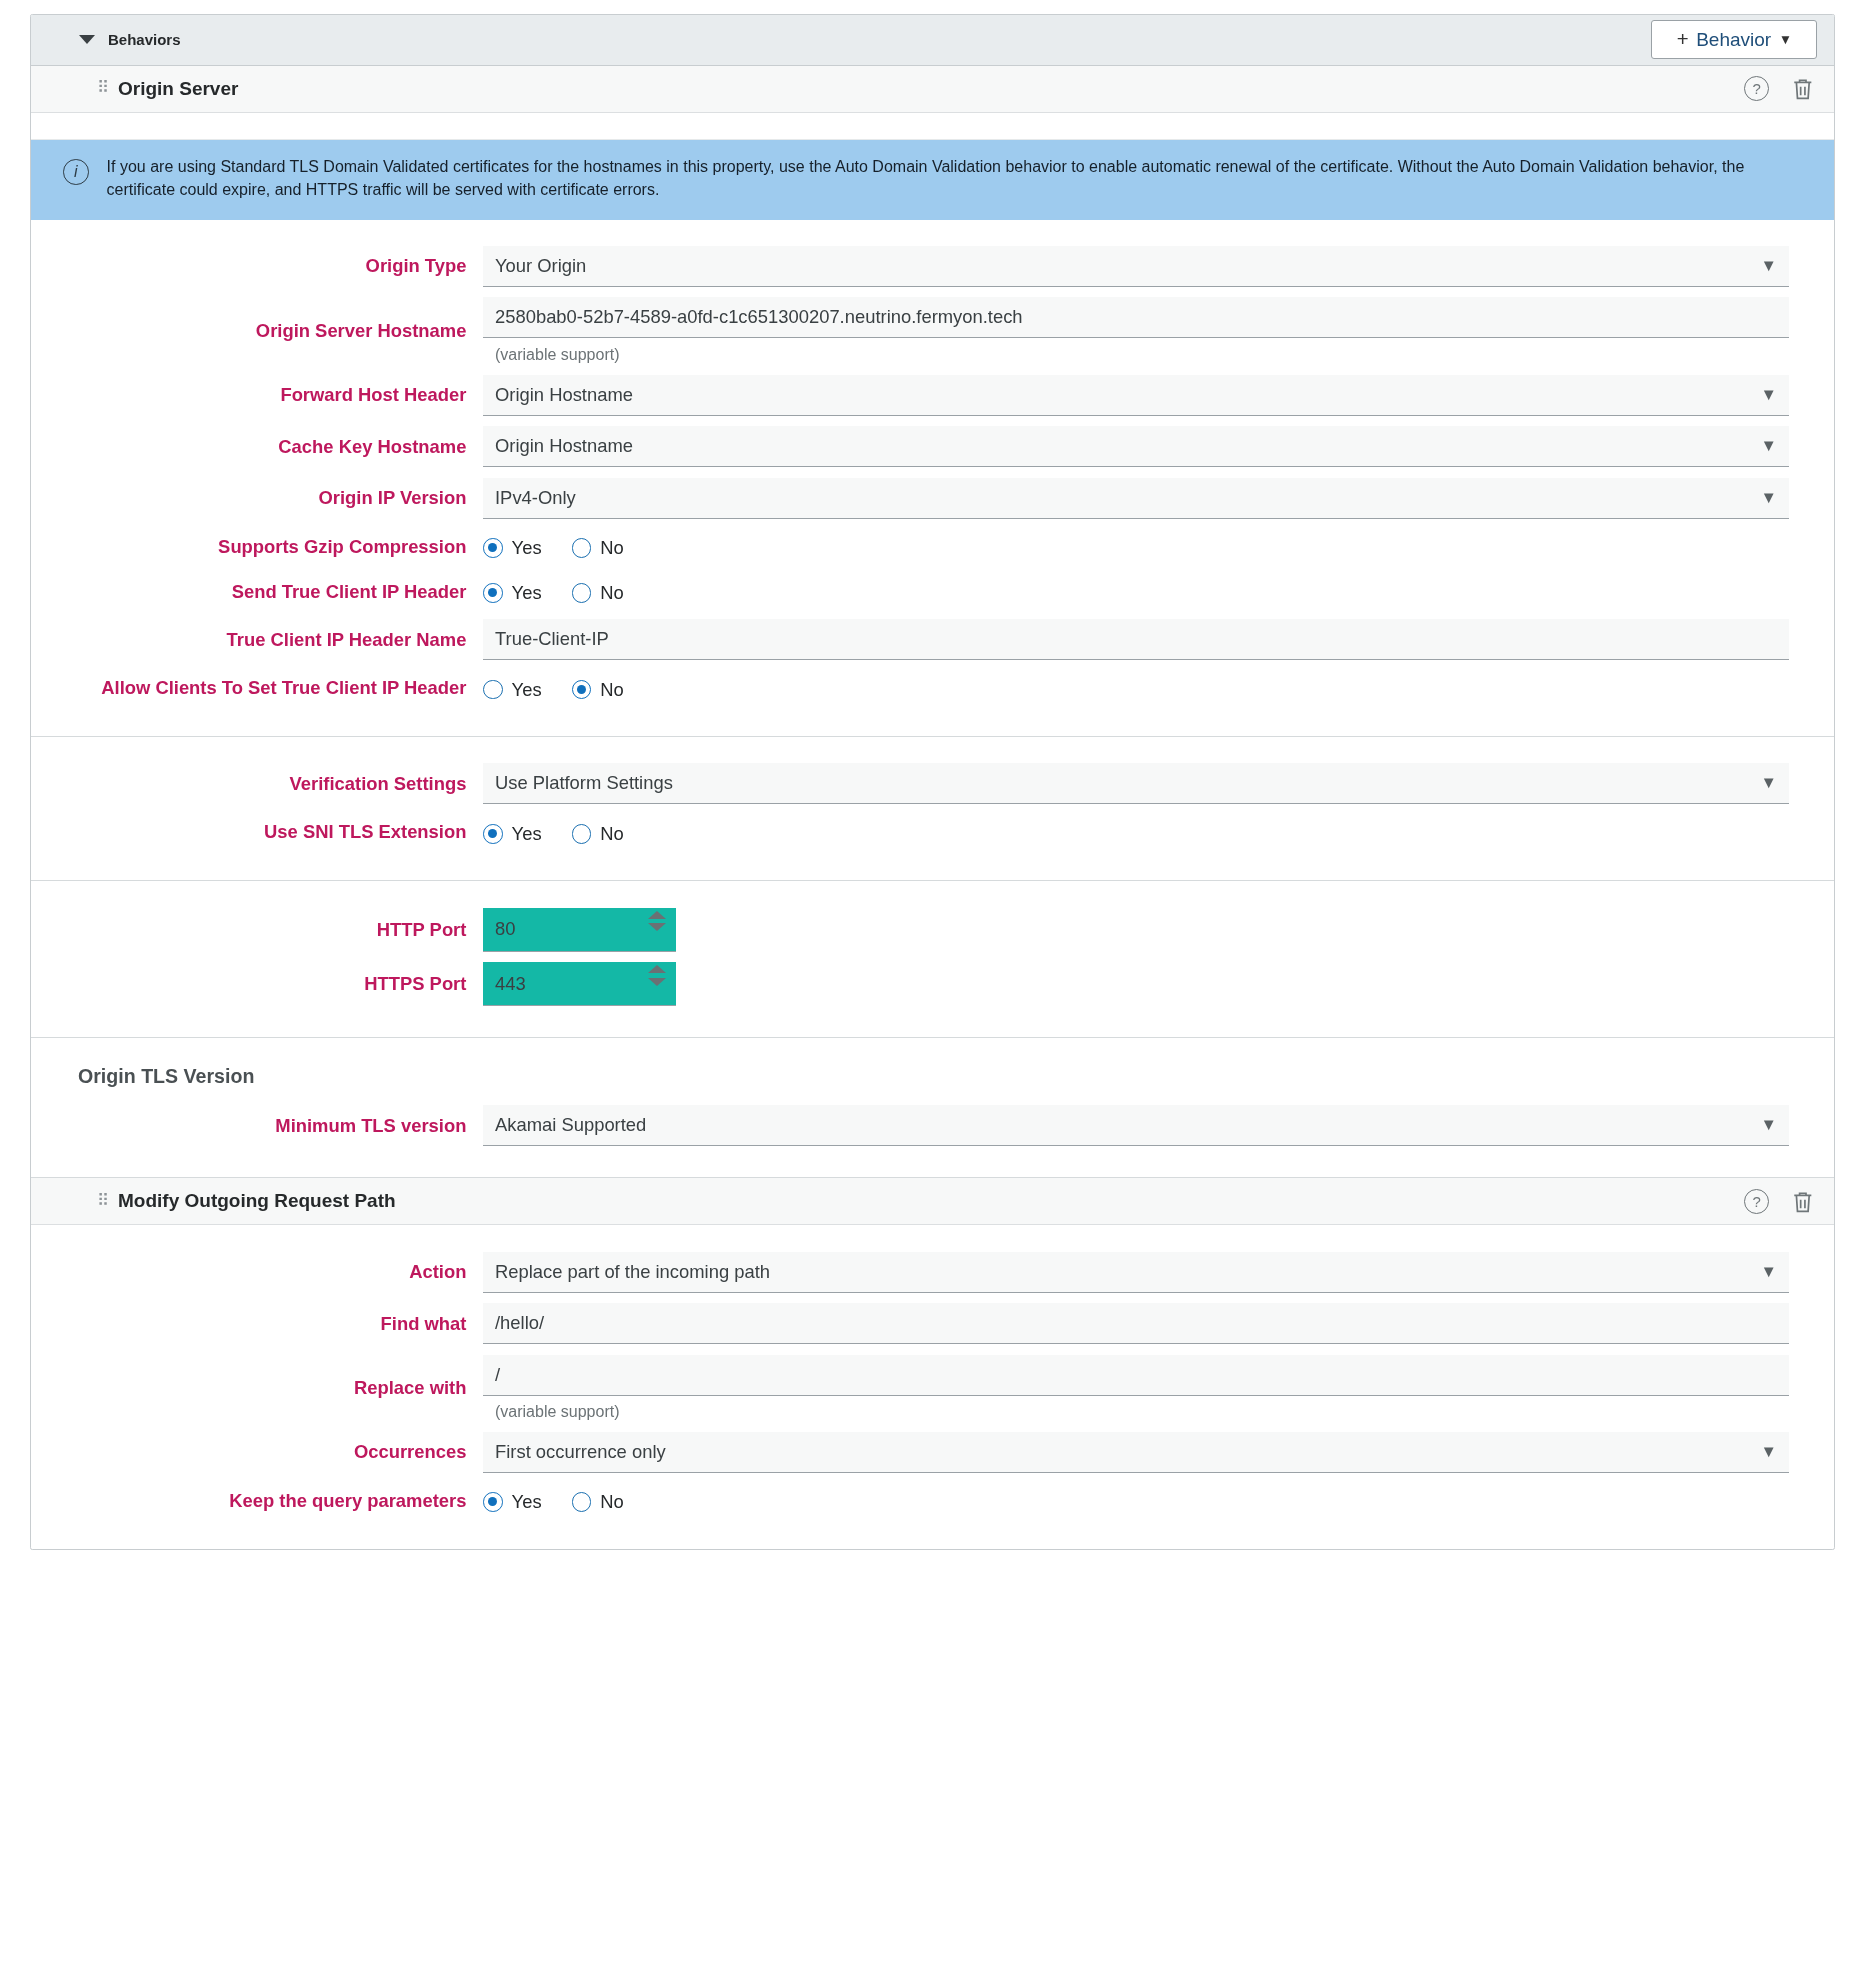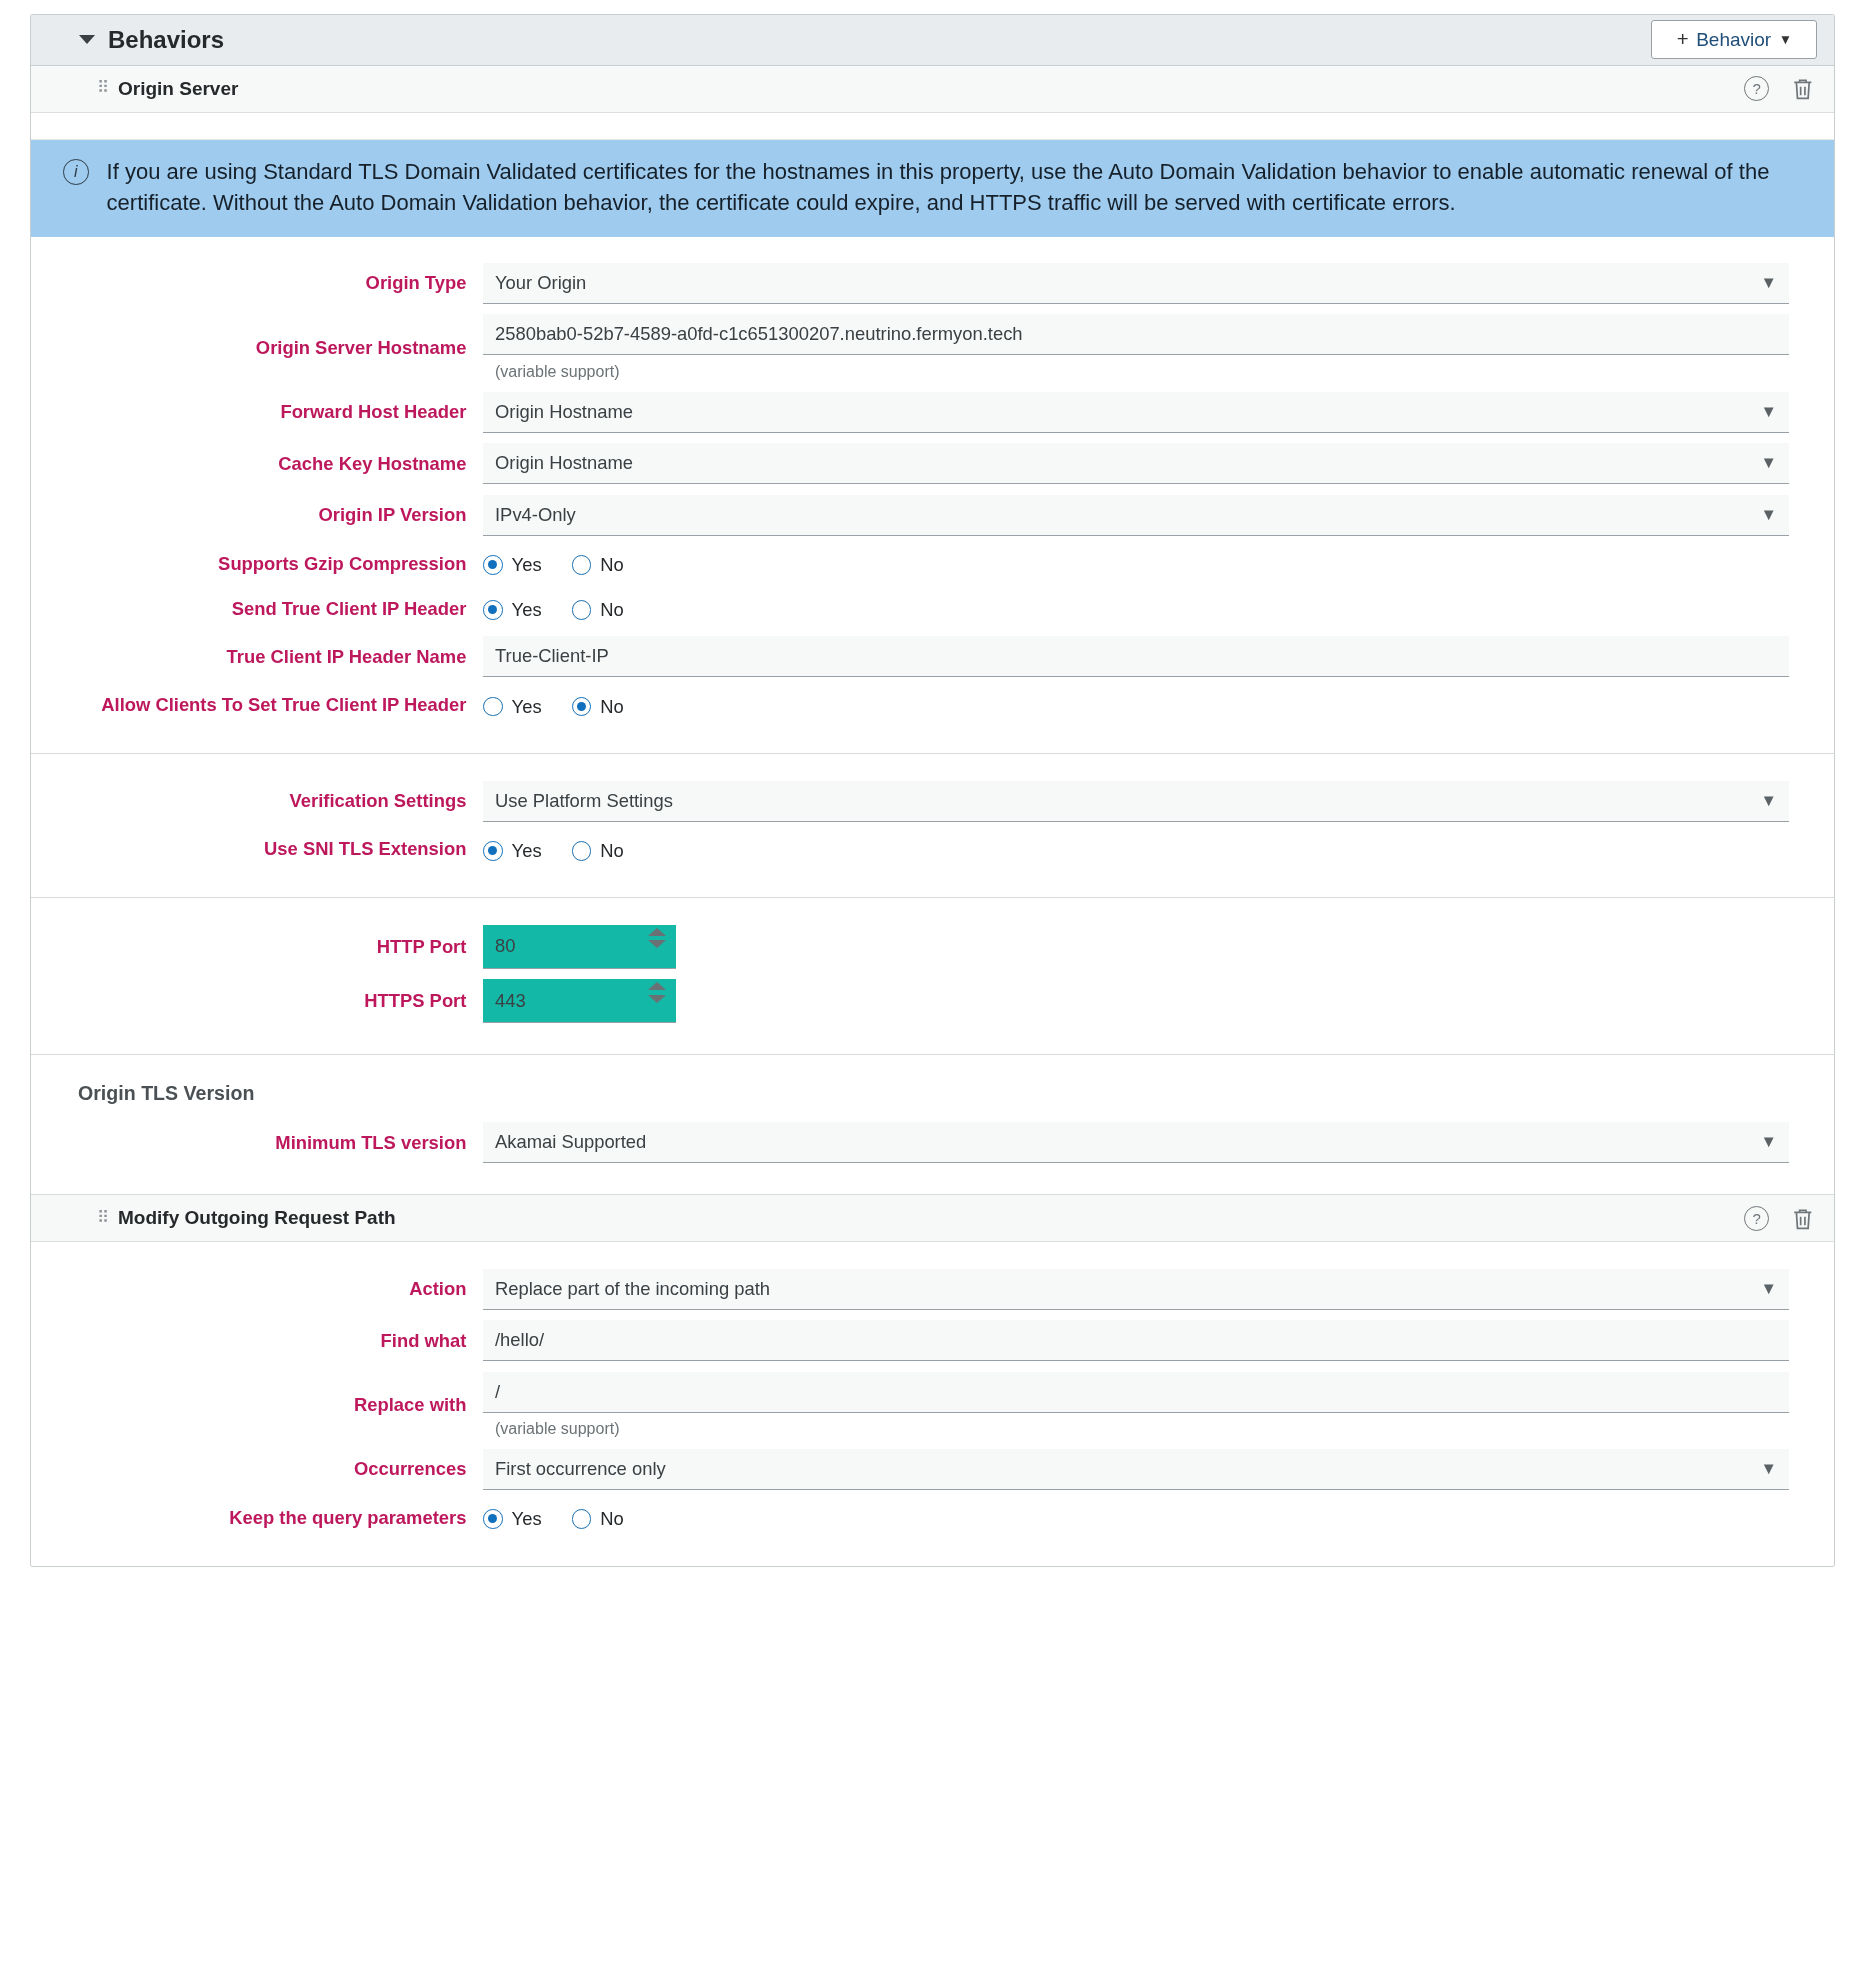--- a/index.html
+++ b/index.html
@@ -31,21 +31,21 @@
   }
   .caret-down {
     position: absolute;
     left: 48px;
     width: 0; height: 0;
     border-left: 8.3px solid transparent;
     border-right: 8.3px solid transparent;
     border-top: 9px solid #3a4043;
   }
   .behaviors-title {
-    font-size: 24px;
+    font-size: 15px;
     font-weight: bold;
     color: #26292b;
     margin-left: 35px;
   }
   .spacer { flex: 1; }
   .btn-behavior {
     height: 39px;
     min-width: 166px;
     border: 0.8px solid #9aa1a6;
     border-radius: 3px;
@@ -118,21 +118,21 @@
     width: 25.6px; height: 25.6px;
     border-radius: 50%;
     border: 1.5px solid #2d3c46;
     color: #2d3c46;
     font-size: 16px;
     font-style: italic;
     display: flex; align-items: center; justify-content: center;
     margin-top: 3px;
   }
   .info-banner .txt {
-    font-size: 22px;
+    font-size: 16px;
     line-height: 1.42;
     color: #16202a;
   }
 
   
   .section {
     border-bottom: 0.8px solid #d6dadc;
     padding: 21px 0 25.6px 0;
   }
   .section.last { border-bottom: none; }

